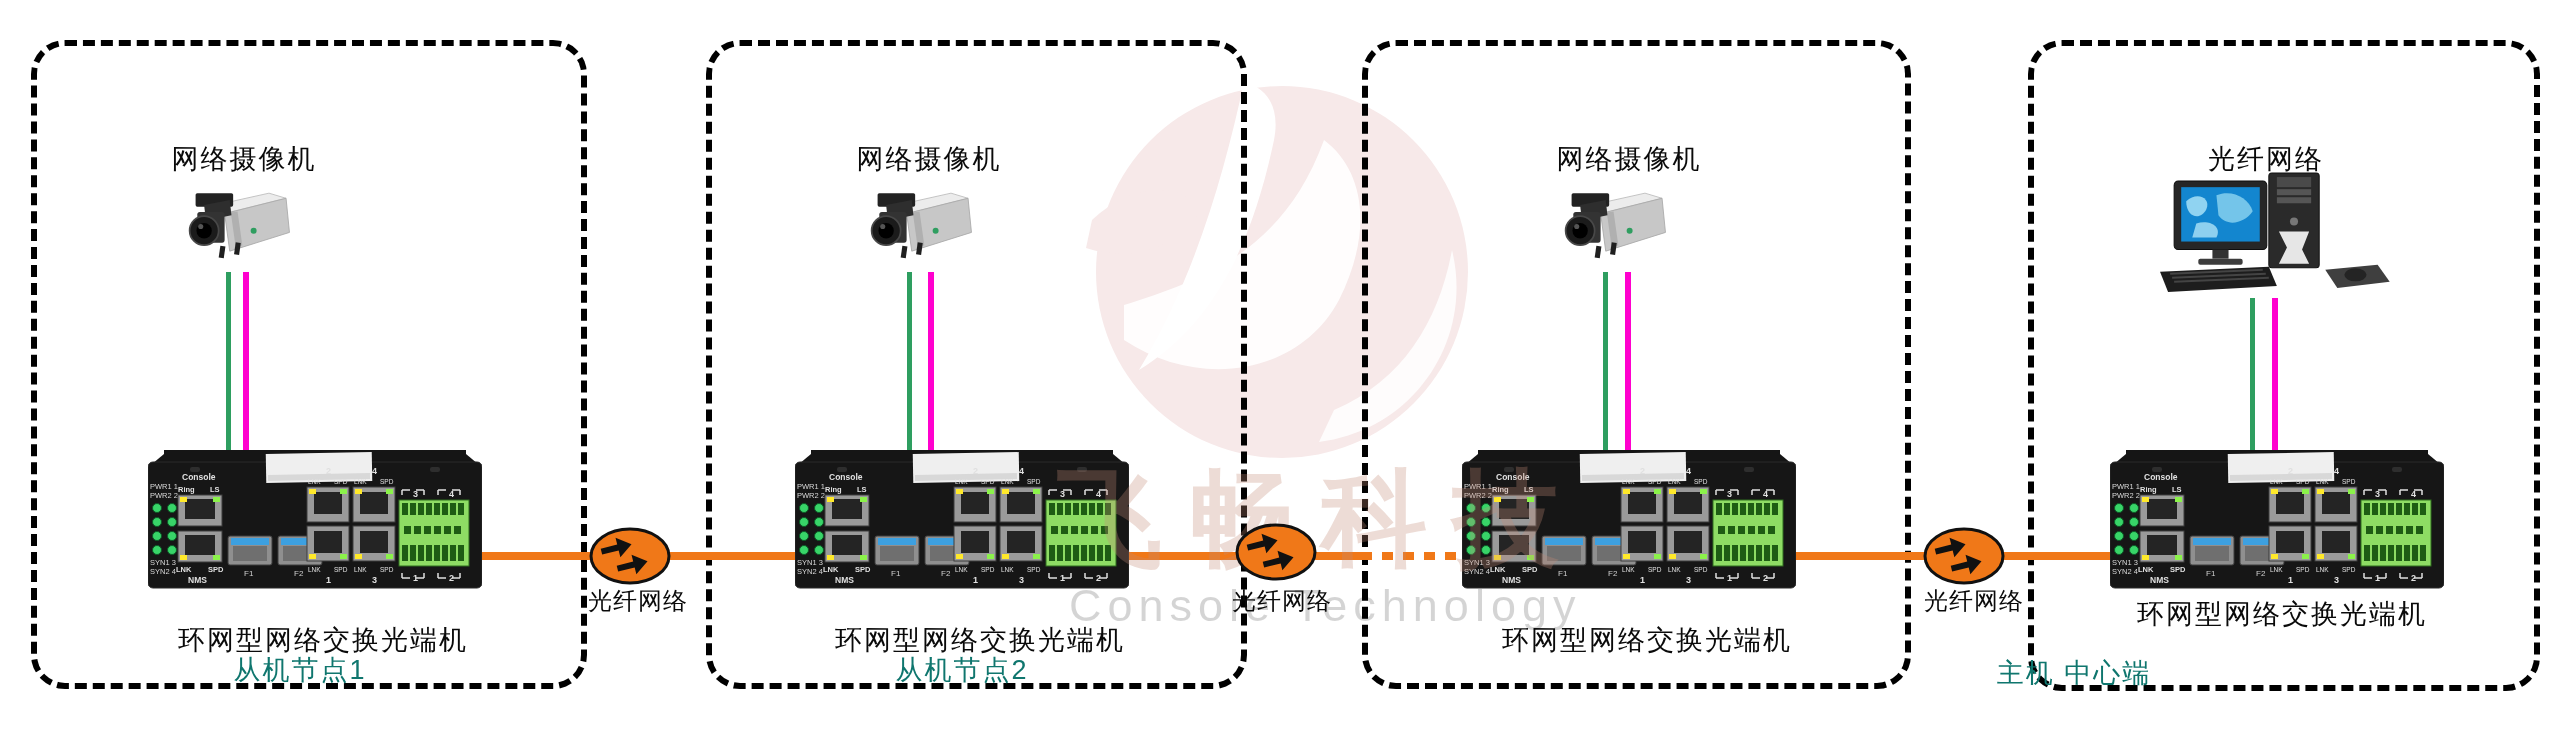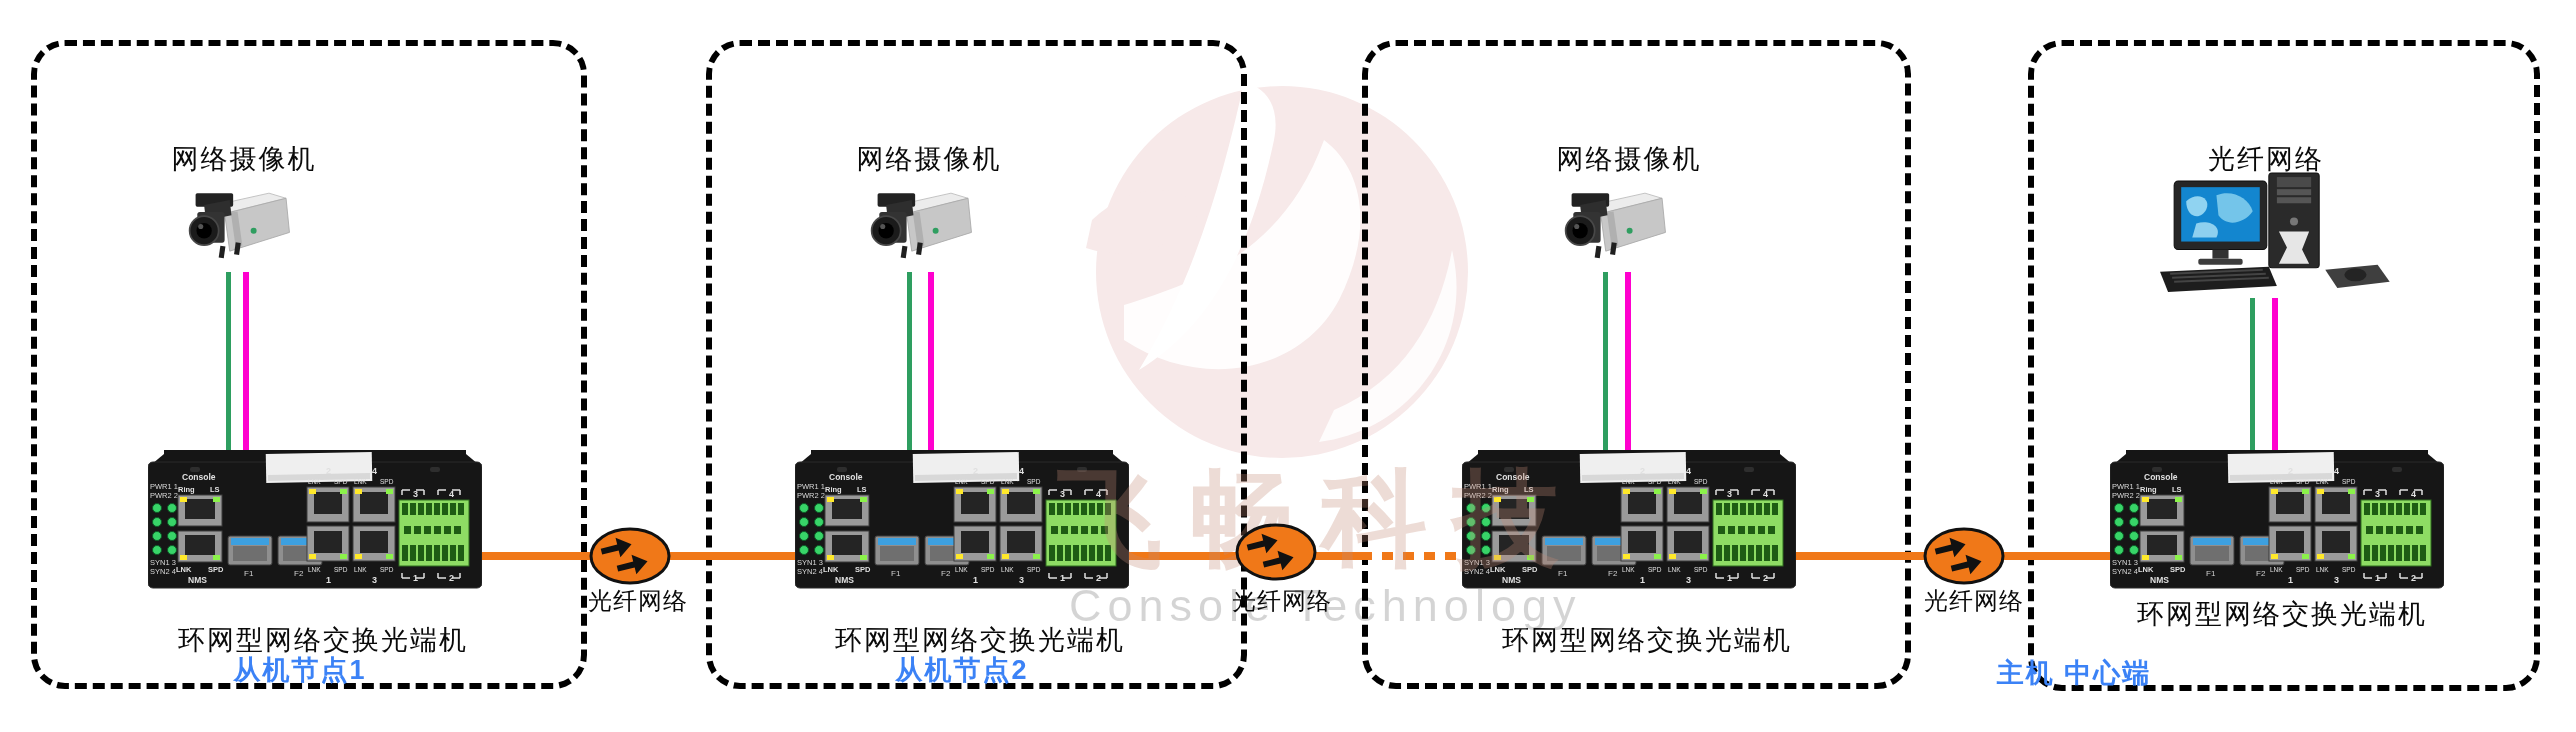--- a/index.html
+++ b/index.html
@@ -1,21 +1,21 @@
 <!DOCTYPE html>
 <html><head>
 <meta charset="utf-8">
 <style>
   html,body{margin:0;padding:0;background:#fff;}
   #canvas{position:relative;width:2576px;height:724px;background:#fff;overflow:hidden;
           font-family:"Liberation Sans","DejaVu Sans",sans-serif;}
   .abs{position:absolute;}
   .nodebox{position:absolute;border:6px dashed #000;border-radius:34px;box-sizing:border-box;background:transparent;}
   .lbl{position:absolute;font-size:27px;color:#0a0a0a;text-align:center;white-space:nowrap;letter-spacing:2px;}
-  .red{color:#3b82f6;font-weight:bold;}
+  .red{color:#0f766e;}
   .vline{position:absolute;}
   .oline{position:absolute;height:8px;background:#F07818;}
   .odots{position:absolute;height:8px;background:repeating-linear-gradient(to right,#F07818 0 11px,transparent 11px 21px);}
   .fiberlbl{position:absolute;font-size:24px;color:#0a0a0a;text-align:center;white-space:nowrap;letter-spacing:1px;z-index:6;}
   .wm-zh{position:absolute;font-size:106px;letter-spacing:26px;font-weight:bold;
          color:rgba(196,140,118,0.30);white-space:nowrap;z-index:5;pointer-events:none;}
   .wm-en{position:absolute;font-size:45px;letter-spacing:6px;color:rgba(0,0,0,0.17);
          white-space:nowrap;z-index:5;pointer-events:none;}
   svg{display:block;}
   .z1{z-index:1}.z2{z-index:2}.z6{z-index:6}

